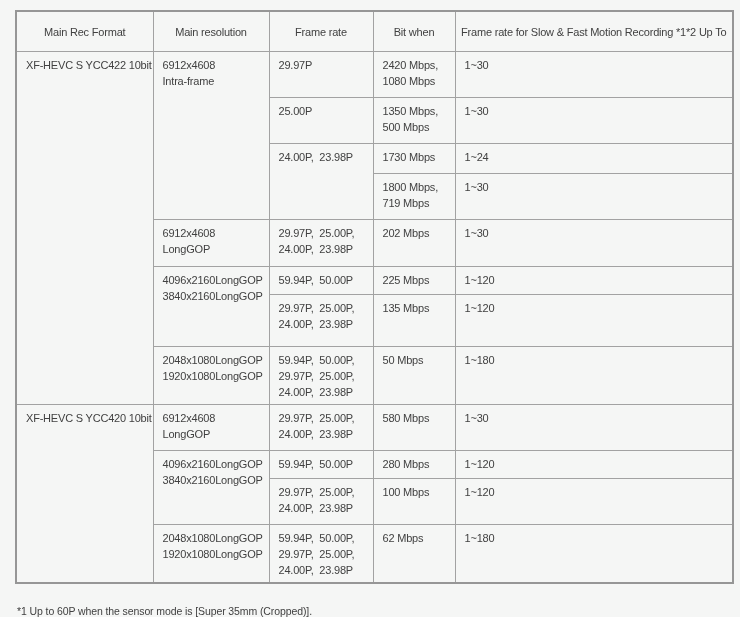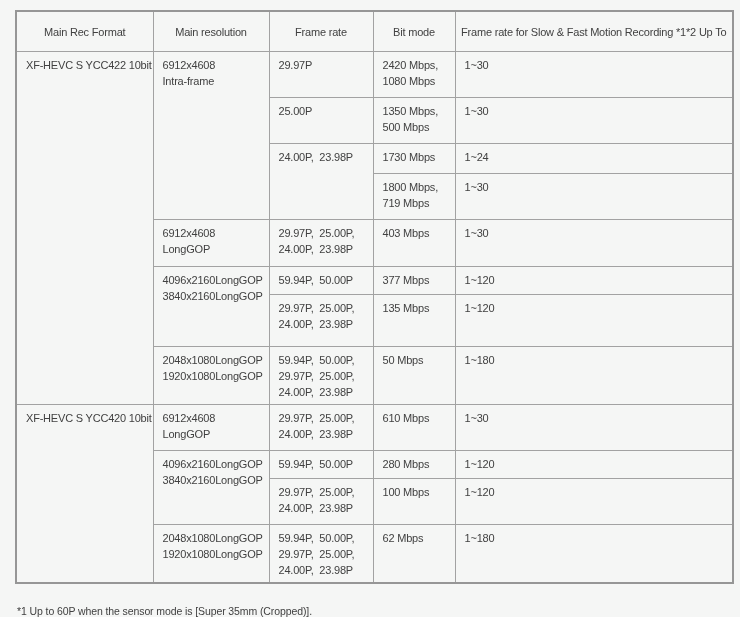--- a/index.html
+++ b/index.html
@@ -63,21 +63,21 @@
         <col style="width:116px">
         <col style="width:104px">
         <col style="width:82px">
         <col style="width:278px">
     </colgroup>
     <thead>
       <tr>
         <th>Main Rec Format</th>
         <th>Main resolution</th>
         <th>Frame rate</th>
-        <th>Bit mode</th>
+        <th>Bit when</th>
         <th>Frame rate for Slow &amp; Fast Motion Recording *1*2 Up To</th>
       </tr>
     </thead>
     <tbody>
       <tr style="height:46px">
         <td rowspan="8">
             <div class="ln">XF-HEVC S YCC422 10bit</div>
           </td>
         <td rowspan="4">
           <div class="ln">6912x4608</div>
@@ -129,36 +129,36 @@
       <tr style="height:47px">
         <td>
           <div class="ln">6912x4608</div>
           <div class="ln">LongGOP</div>
         </td>
         <td>
           <div class="ln">29.97P,  25.00P,</div>
           <div class="ln">24.00P,  23.98P</div>
         </td>
         <td>
-            <div class="ln">403 Mbps</div>
+            <div class="ln">202 Mbps</div>
           </td>
         <td>
             <div class="ln">1~30</div>
           </td>
       </tr>
       <tr style="height:28px">
         <td rowspan="2">
           <div class="ln">4096x2160LongGOP</div>
           <div class="ln">3840x2160LongGOP</div>
         </td>
         <td>
             <div class="ln">59.94P,  50.00P</div>
           </td>
         <td>
-            <div class="ln">377 Mbps</div>
+            <div class="ln">225 Mbps</div>
           </td>
         <td>
             <div class="ln">1~120</div>
           </td>
       </tr>
       <tr style="height:52px">
         <td>
           <div class="ln">29.97P,  25.00P,</div>
           <div class="ln">24.00P,  23.98P</div>
         </td>
@@ -192,21 +192,21 @@
           </td>
         <td>
           <div class="ln">6912x4608</div>
           <div class="ln">LongGOP</div>
         </td>
         <td>
           <div class="ln">29.97P,  25.00P,</div>
           <div class="ln">24.00P,  23.98P</div>
         </td>
         <td>
-            <div class="ln">610 Mbps</div>
+            <div class="ln">580 Mbps</div>
           </td>
         <td>
             <div class="ln">1~30</div>
           </td>
       </tr>
       <tr style="height:28px">
         <td rowspan="2">
           <div class="ln">4096x2160LongGOP</div>
           <div class="ln">3840x2160LongGOP</div>
         </td>

